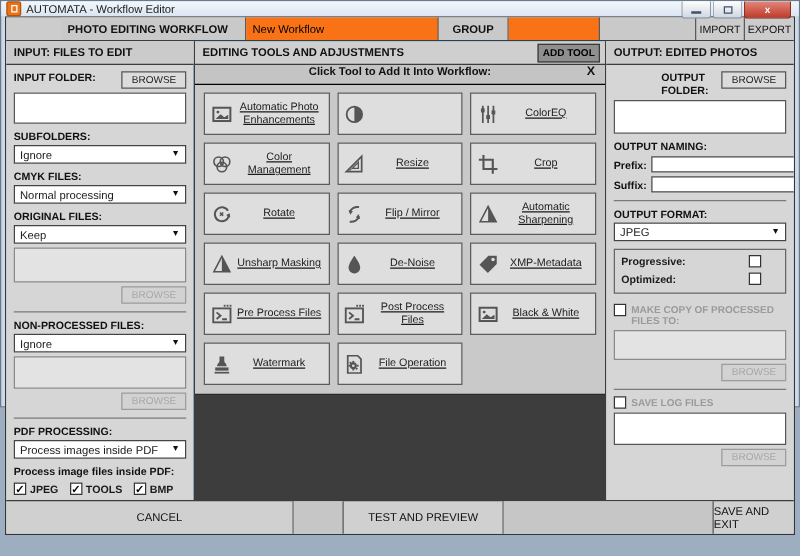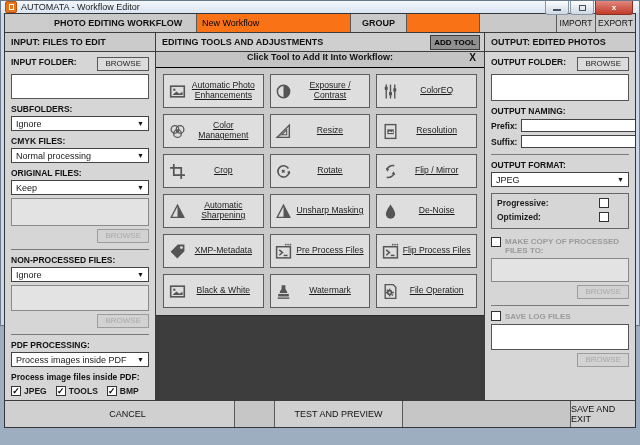--- a/index.html
+++ b/index.html
@@ -224,21 +224,20 @@
                 </span>
                 <span class="tlabel">Automatic Photo Enhancements</span>
               </div>
               <div class="tool">
                 <span class="ticon">
                   <svg viewBox="0 0 16 16">
                     <circle cx="8" cy="8" r="5.8" fill="none" stroke="#555" stroke-width="1.4"></circle>
                     <path d="M8 2.2 A5.8 5.8 0 0 1 8 13.8 Z" fill="#555"></path>
                   </svg>
                 </span>
-                <span class="tlabel">Exposure / Contrast</span>
               </div>
               <div class="tool">
                 <span class="ticon">
                   <svg viewBox="0 0 16 16">
                     <g stroke="#555" stroke-width="1.3">
                       <line x1="4" y1="1.5" x2="4" y2="14.5"></line>
                       <line x1="8" y1="1.5" x2="8" y2="14.5"></line>
                       <line x1="12" y1="1.5" x2="12" y2="14.5"></line>
                     </g>
                     <g fill="#555">
@@ -265,30 +264,20 @@
               </div>
               <div class="tool">
                 <span class="ticon">
                   <svg viewBox="0 0 16 16">
                     <path d="M2 13.5 L13.5 13.5 L13.5 2 Z" fill="none" stroke="#555" stroke-width="1.3"></path>
                     <path d="M6.5 11 L11 11 L11 6.5 Z" fill="none" stroke="#555" stroke-width="1"></path>
                     <line x1="4.5" y1="12.8" x2="5.6" y2="11.6" stroke="#555" stroke-width="0.8"></line>
                   </svg>
                 </span>
                 <span class="tlabel">Resize</span>
-              </div>
-              <div class="tool">
-                <span class="ticon">
-                  <svg viewBox="0 0 16 16">
-                    <rect x="3" y="1.5" width="10" height="13" fill="none" stroke="#555" stroke-width="1.3"></rect>
-                    <rect x="5" y="6" width="6" height="4.5" fill="#555"></rect>
-                    <path d="M5.6 9.4 L7.4 7.5 L8.8 8.8 L10.4 7.6 L10.4 9.4 Z" fill="#dedede"></path>
-                  </svg>
-                </span>
-                <span class="tlabel">Resolution</span>
               </div>
               <div class="tool">
                 <span class="ticon">
                   <svg viewBox="0 0 16 16">
                     <g fill="none" stroke="#555" stroke-width="1.6">
                       <path d="M4.5 1 V11.5 H15"></path>
                       <path d="M1 4.5 H11.5 V15"></path>
                     </g>
                   </svg>
                 </span>
@@ -374,21 +363,21 @@
                     <g fill="#555">
                       <rect x="9.4" y="0.8" width="1.4" height="1.4"></rect>
                       <rect x="11.6" y="0.8" width="1.4" height="1.4"></rect>
                       <rect x="13.8" y="0.8" width="1.4" height="1.4"></rect>
                     </g>
                     <rect x="1.5" y="3.5" width="13" height="10.5" fill="none" stroke="#555" stroke-width="1.4"></rect>
                     <path d="M4 6.5 L7 9 L4 11.5" fill="none" stroke="#555" stroke-width="1.4"></path>
                     <line x1="8.2" y1="11.7" x2="11.8" y2="11.7" stroke="#555" stroke-width="1.4"></line>
                   </svg>
                 </span>
-                <span class="tlabel">Flip Process Files</span>
+                <span class="tlabel">Post Process Files</span>
               </div>
               <div class="tool">
                 <span class="ticon">
                   <svg viewBox="0 0 16 16">
                     <rect x="1.6" y="3" width="12.8" height="10" fill="none" stroke="#555" stroke-width="1.5"></rect>
                     <circle cx="5" cy="6.3" r="1.1" fill="#555"></circle>
                     <path d="M3.2 11.4 L7 7.9 L9.8 10.2 L12.8 8.3 L12.8 11.4 Z" fill="#555"></path>
                   </svg>
                 </span>
                 <span class="tlabel">Black &amp; White</span>
@@ -422,21 +411,21 @@
                 <span class="tlabel">File Operation</span>
               </div>
             </div>
         </div>
         <div class="dark-fill"></div>
       </div>
 
       <div class="side">
         <div class="panel-hd">OUTPUT: EDITED PHOTOS</div>
         <div class="side-body">
-          <div class="row-between" style="margin-top:1px;">
+          <div class="row-between" style="margin-top:1px;margin-left:38px;">
             <span class="lbl" style="margin-top:0;">OUTPUT FOLDER:</span>
             <span class="btn">BROWSE</span>
           </div>
           <div class="box" style="height:27px;"></div>
 
           <div class="lbl">OUTPUT NAMING:</div>
           <div class="inline-field">
             <span class="lbl" style="margin-top:0;width:28px;">Prefix:</span>
             <input value="" style="">
           </div>

